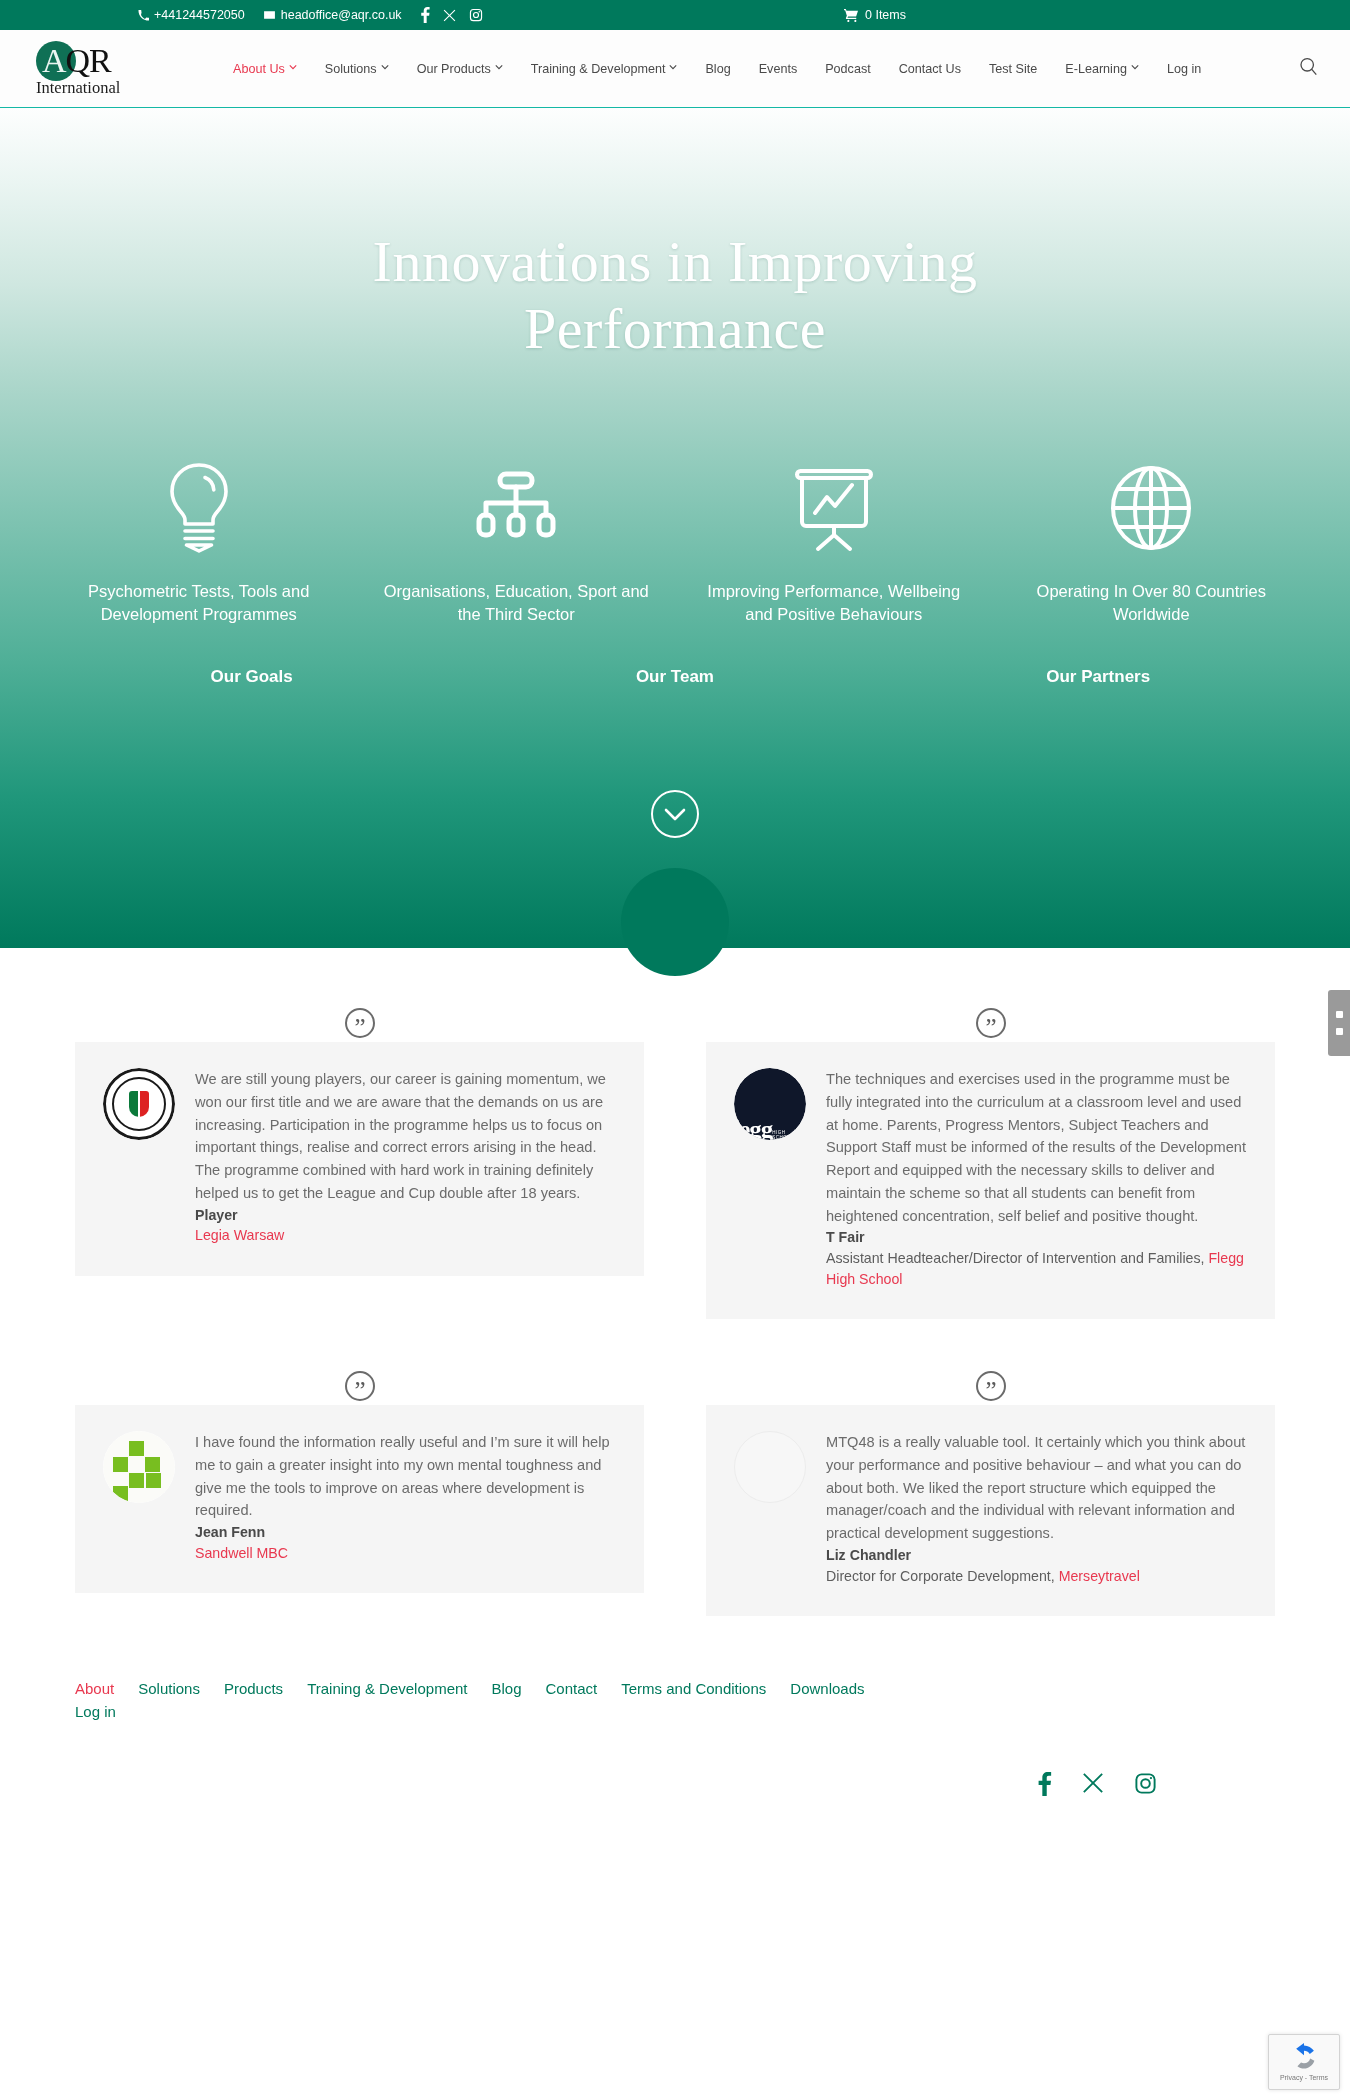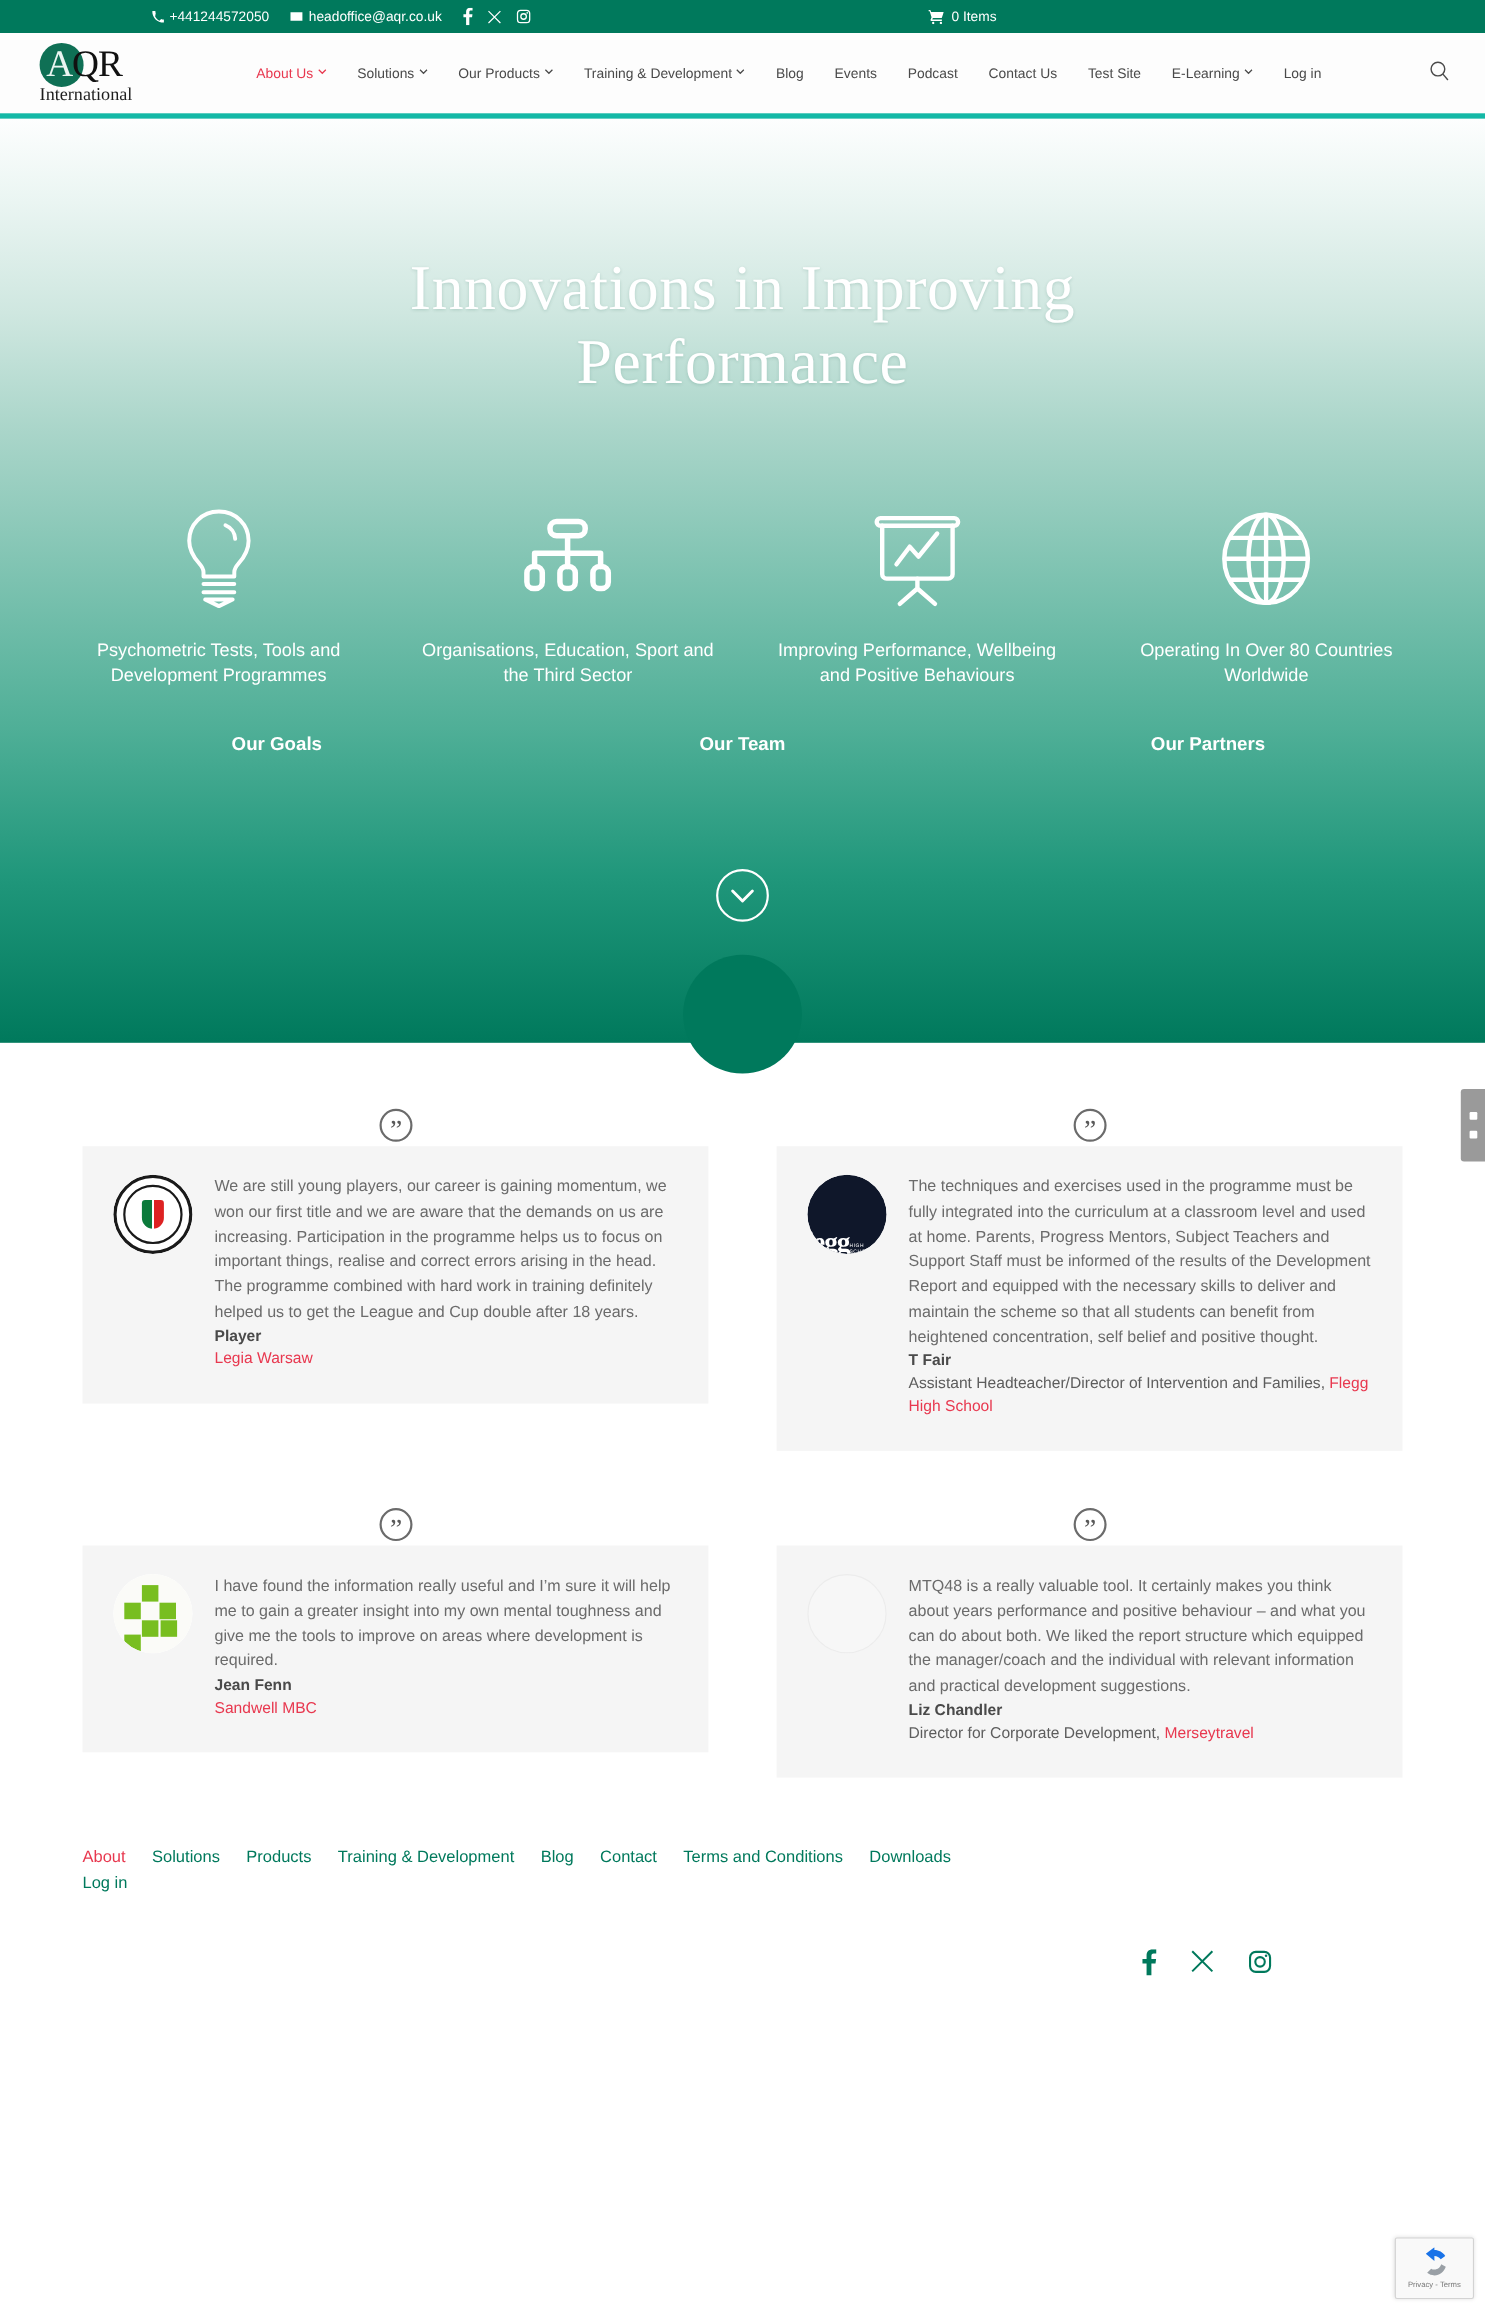--- a/index.html
+++ b/index.html
@@ -26,21 +26,21 @@
   .topbar-social svg{display:block;}
   .topbar-cart{
     position:absolute; left:50%; transform:translateX(-50%);
     display:flex;align-items:center;gap:7px;font-size:12.5px;color:#fff;
     margin-left:200px;
   }
 
   
   .navbar{
     height:78px; background:#fdfdfd; display:flex; align-items:center;
-    border-bottom:5px solid #14b8a6; position:relative;
+    border-bottom:1px solid #14b8a6; position:relative;
   }
   .logo{ margin-left:34px; width:105px; }
   .logo-top{display:flex;align-items:center;position:relative;height:42px;}
   .logo-circle{
     width:40px;height:40px;border-radius:50%;
     background:#0f7055; position:absolute; left:2px; top:1px;
   }
   .logo-letters{
     position:relative; z-index:2; font-family:"Liberation Serif", serif;
     font-size:34px; letter-spacing:-1px; color:#111; line-height:40px;
@@ -464,21 +464,21 @@
       </div>
     </div>
 
     <div class="testi-cell" style="margin-top:34px;">
       <div class="quote-badge">
           <span>”</span>
         </div>
       <div class="testi-card">
         <div class="avatar empty"></div>
         <div class="testi-body">
-          <div class="testi-quote">MTQ48 is a really valuable tool. It certainly makes you think about years performance and positive behaviour – and what you can do about both. We liked the report structure which equipped the manager/coach and the individual with relevant information and practical development suggestions.</div>
+          <div class="testi-quote">MTQ48 is a really valuable tool. It certainly which you think about your performance and positive behaviour – and what you can do about both. We liked the report structure which equipped the manager/coach and the individual with relevant information and practical development suggestions.</div>
           <div class="testi-author">
             <span class="name">Liz Chandler</span>
             <span>Director for Corporate Development, </span><a class="org">Merseytravel</a>
           </div>
         </div>
       </div>
     </div>
 
   </div>
 </div>

